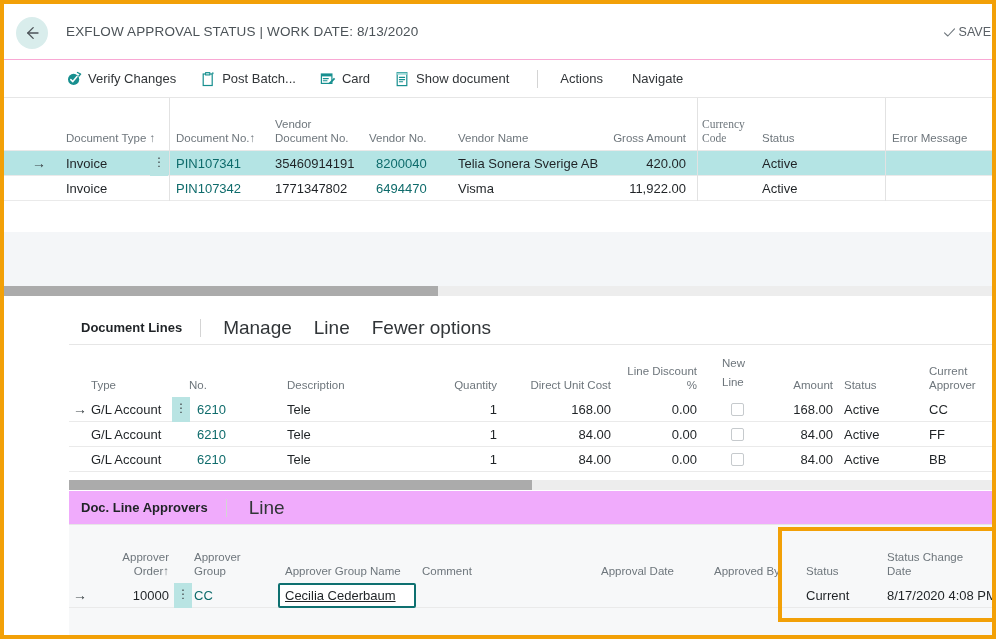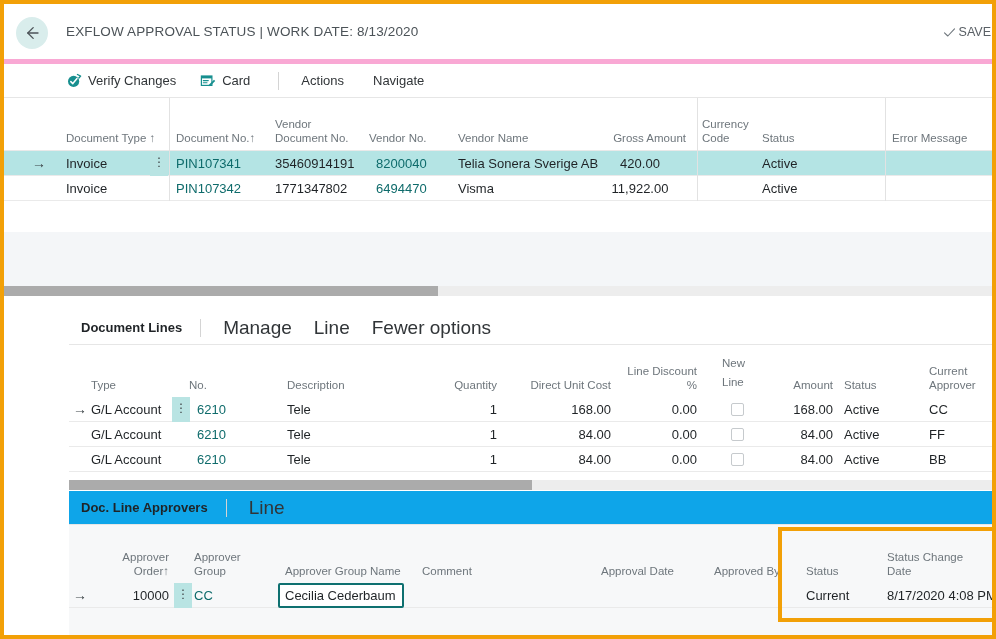--- a/index.html
+++ b/index.html
@@ -56,21 +56,21 @@
     display: flex; align-items: center; gap: 3px;
   }
   .saved .chk { display: inline-block; width: 13px; height: 13px; }
 
   
   .toolbar {
     position: absolute;
     left: 0; top: 55px;
     width: 992px; height: 39px;
     background: #ffffff;
-    border-top: 5px solid #f9a8d4;
+    border-top: 1px solid #f9a8d4;
     border-bottom: 1px solid #E6E6E6;
     display: flex;
     align-items: center;
     padding-left: 62px;
     white-space: nowrap;
   }
   .tb-item {
     display: inline-flex;
     align-items: center;
     gap: 6px;
@@ -122,21 +122,21 @@
     color: #1F2326;
   }
   .mg-row.sel { background: #B4E4E4; }
   .mg-row .cell {
     position: absolute;
     top: 4px;
     white-space: nowrap;
     line-height: 17px;
   }
   .mg-row .lnk { color: #0E6B6B; }
-  .mg-row .num { text-align: center; }
+  .mg-row .num { text-align: right; }
   .row-arrow {
     position: absolute;
     left: 28px; top: 5px;
     color: #3A4145;
     font-size: 14px;
     line-height: 15px;
   }
   .dots {
     position: absolute;
     color: #3C4043;
@@ -305,34 +305,54 @@
       <span class="ico">
         <svg width="16" height="16" viewBox="0 0 16 16">
           <circle cx="7.6" cy="8.4" r="5.6" fill="#178F8F"></circle>
           <path d="M4.8 8.6 L6.8 10.6 L11 5.6" fill="none" stroke="#ffffff" stroke-width="1.5" stroke-linecap="round" stroke-linejoin="round"></path>
           <path d="M11.5 1.5 L14.6 3.1 L12.9 5" fill="none" stroke="#178F8F" stroke-width="1.4" stroke-linecap="round" stroke-linejoin="round"></path>
         </svg>
       </span>
       <span>Verify Changes</span>
     </div>
 
+    <div class="tb-item">
+      <span class="ico">
+        <svg width="16" height="16" viewBox="0 0 16 16">
+          <rect x="3.2" y="3" width="9" height="11.5" fill="#ffffff" stroke="#178F8F" stroke-width="1.2"></rect>
+          <rect x="5.6" y="1.6" width="4.2" height="2.4" fill="#BEE6E4" stroke="#178F8F" stroke-width="1"></rect>
+          <path d="M11.4 2.2 L13.2 1 L13.6 3.3 Z" fill="#178F8F"></path>
+        </svg>
+      </span>
+      <span>Post Batch...</span>
+    </div>
 
     <div class="tb-item">
       <span class="ico">
         <svg width="16" height="16" viewBox="0 0 16 16">
           <rect x="1.4" y="3" width="10.5" height="9.4" fill="#ffffff" stroke="#178F8F" stroke-width="1.2"></rect>
           <rect x="1.4" y="3" width="10.5" height="2.4" fill="#178F8F"></rect>
           <path d="M3.3 7.6 H8.3 M3.3 9.8 H7" stroke="#178F8F" stroke-width="1.1" stroke-linecap="round"></path>
           <path d="M9.2 11.6 L14 6.7 L15.2 7.9 L10.4 12.8 L8.8 13.2 Z" fill="#178F8F"></path>
         </svg>
       </span>
       <span>Card</span>
     </div>
 
 
+    <div class="tb-item">
+      <span class="ico">
+        <svg width="16" height="16" viewBox="0 0 16 16">
+          <rect x="3.2" y="1.6" width="9.6" height="13" fill="#ffffff" stroke="#178F8F" stroke-width="1.2"></rect>
+          <rect x="3.2" y="1.6" width="9.6" height="2.2" fill="#9FD9D7"></rect>
+          <path d="M5.4 6.4 H10.6 M5.4 8.6 H10.6 M5.4 10.8 H8.6" stroke="#178F8F" stroke-width="1.1" stroke-linecap="round"></path>
+        </svg>
+      </span>
+      <span>Show document</span>
+    </div>
 
 
     <div class="tb-sep"></div>
 
     <div class="tb-plain">Actions</div>
     <div class="tb-plain">Navigate</div>
 
   </div>
 
   <div class="maingrid">
@@ -342,21 +362,21 @@
         <span>Document Type</span>
         <span>↑</span>
       </div>
       <div class="cell" style="left:172px; width:90px;">
         <span>Document No.</span><span>↑</span>
       </div>
       <div class="cell" style="left:271px; width:86px;">Vendor Document No.</div>
       <div class="cell" style="left:365px; width:70px;">Vendor No.</div>
       <div class="cell" style="left:454px; width:130px;">Vendor Name</div>
       <div class="cell" style="left:600px; width:82px; text-align:right;">Gross Amount</div>
-      <div class="cell" style="left:698px; width:50px;">Currency Code</div>
+      <div class="cell" style="left:698px; width:50px;font-family:Liberation Serif, serif;">Currency Code</div>
       <div class="cell" style="left:758px; width:80px;">Status</div>
       <div class="cell" style="left:888px; width:104px;">Error Message</div>
       <div class="vline" style="left:165px; top:0; height:53px;"></div>
       <div class="vline" style="left:693px; top:0; height:53px;"></div>
       <div class="vline" style="left:881px; top:0; height:53px;"></div>
     </div>
 
     <div class="mg-row sel">
       <div class="row-arrow">→</div>
       <div class="cell" style="left:62px;">Invoice</div>
@@ -457,21 +477,21 @@
       <div class="cell" style="left:775px;">Active</div>
       <div class="cell" style="left:860px;">BB</div>
     </div>
   </div>
 
   <div class="hscroll" style="left:65px; top:476px; width:927px;">
     <div class="thumb" style="width:463px;"></div>
   </div>
 
   <div class="panel" style="left:65px; top:487px; width:927px; height:148px; background:#F7F8F9;">
-    <div class="panel-tabs" style="background:#0ea5e9;">
+    <div class="panel-tabs" style="background:#f0abfc;">
       <div class="panel-title">Doc. Line Approvers</div>
       <div class="panel-tabsep"></div>
       <div class="panel-tab">Line</div>
     </div>
 
     <div class="subgrid-head" style="height:58px;">
       <div class="cell" style="left:38px; width:62px; text-align:right; line-height:13.5px;">
         <span>Approver Order</span><span>↑</span>
       </div>
       <div class="cell" style="left:125px; width:62px; line-height:13.5px;">Approver Group</div>
@@ -481,21 +501,21 @@
       <div class="cell" style="left:645px;">Approved By</div>
       <div class="cell" style="left:737px;">Status</div>
       <div class="cell" style="left:818px; width:90px; line-height:13.5px;">Status Change Date</div>
     </div>
 
     <div class="subgrid-row" style="background:#F7F8F9;">
       <div class="row-arrow" style="left:4px;">→</div>
       <div class="cell" style="left:38px; width:62px; text-align:right;">10000</div>
       <div class="dots hl" style="left:105px;">⋮</div>
       <div class="cell lnk" style="left:125px;">CC</div>
-      <div class="focus-cell" style="left:209px; width:126px;">Cecilia Cederbaum</div>
+      <div class="focus-cell" style="left:209px; width:138px;text-decoration:underline;">Cecilia Cederbaum</div>
       <div class="cell" style="left:353px;"></div>
       <div class="cell" style="left:532px;"></div>
       <div class="cell" style="left:645px;"></div>
       <div class="cell" style="left:737px;">Current</div>
       <div class="cell" style="left:818px;">8/17/2020 4:08 PM</div>
     </div>
 
   </div>
 
   <div class="annot" style="left:774px; top:523px; width:226px; height:95px;"></div>

